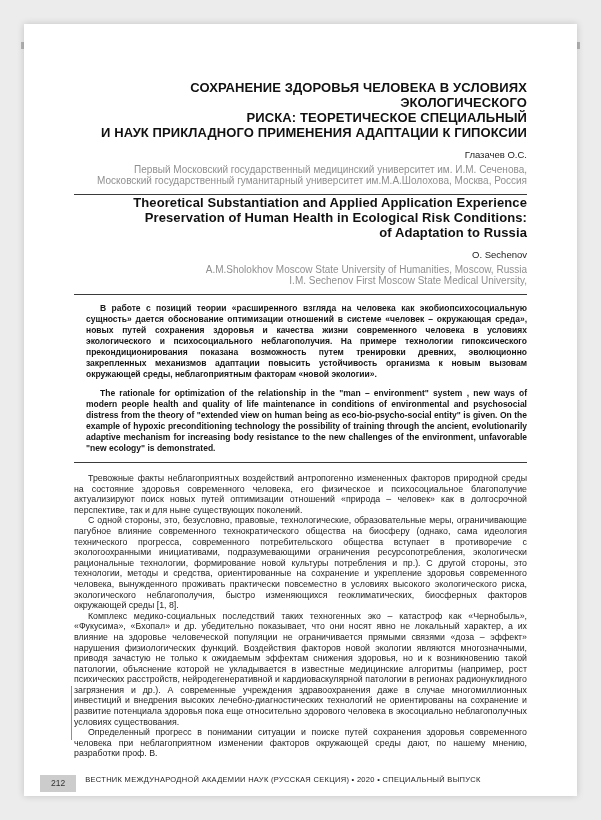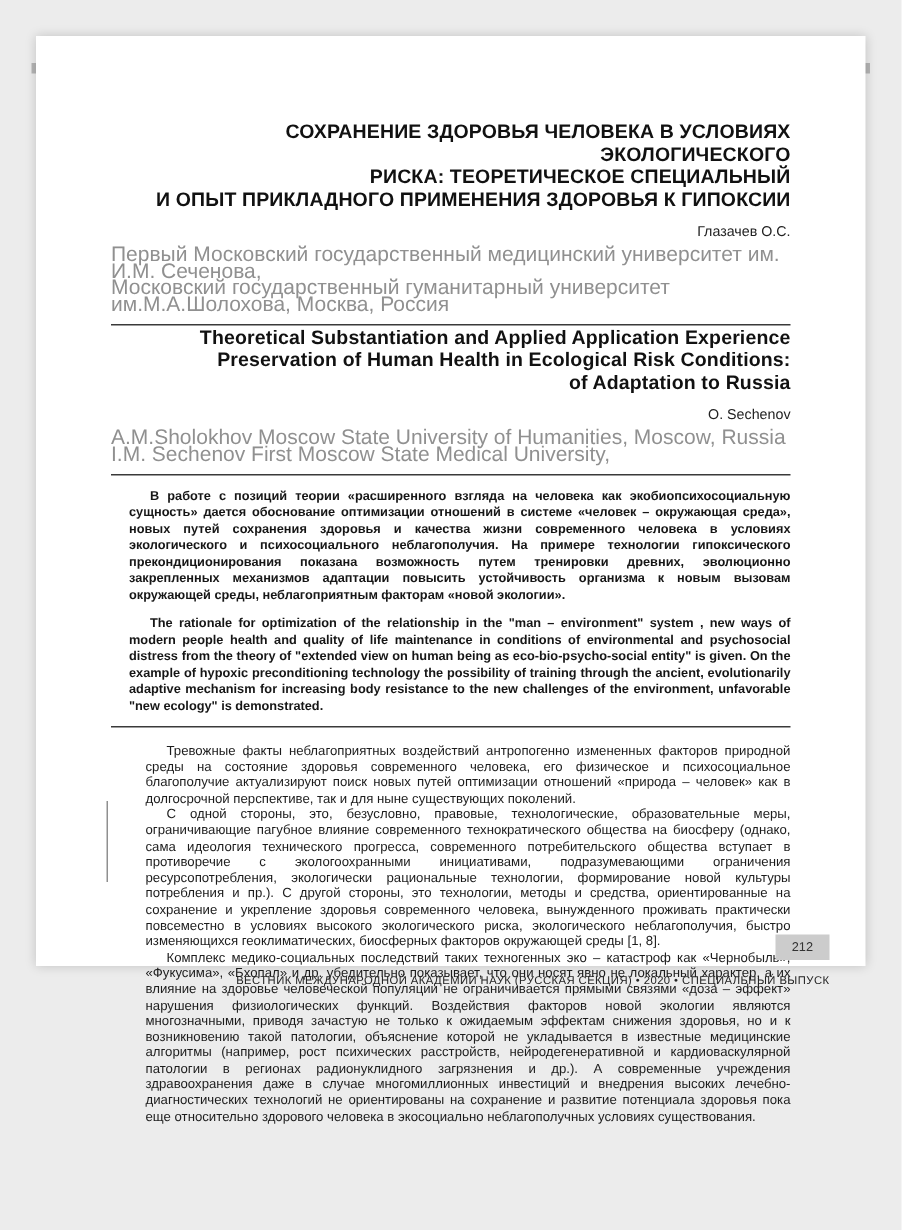--- a/index.html
+++ b/index.html
@@ -10,57 +10,56 @@
     color:#1a1a1a;
     position:relative;
     overflow:hidden;
   }
   .reg-mark {
     position:absolute; top:42px; width:8px; height:7px; background:#b5b5b5;
   }
   .reg-left  { left:21px; }
   .reg-right { right:21px; }
   .sheet {
-    position:absolute; left:24px; top:24px; width:553px; height:620px;
+    position:absolute; left:24px; top:24px; width:553px; height:772px;
     background:#ffffff;
     box-shadow:0 0 7px rgba(0,0,0,0.18);
     padding:56px 50px 0 50px;
   }
   .title-ru, .title-en {
     font-weight:bold; font-size:13px; line-height:15px;
     text-align:right; color:#111; letter-spacing:0.1px;
   }
   .author {
     margin-top:9px; font-size:9.5px; font-weight:normal; text-align:right; color:#222;
   }
   .affil {
-    margin-top:4px; font-size:14px; line-height:11px;
-    color:#909090; 
+    margin-top:4px; font-size:10px; line-height:11px;
+    color:#909090; text-align:right;
   }
   .rule {
     margin-top:8px; border-top:1px solid #3a3a3a; height:0;
   }
   .abstract {
     margin-top:8px; margin-bottom:2px;
     font-size:8.5px; line-height:11px; font-weight:bold;
     text-align:justify; text-indent:14px; color:#161616;margin-left:12px;
   }
   .body-text { margin-top:10px; }
   .body-text p {
     font-size:8.8px; line-height:10.6px;
-    text-align:justify; text-indent:14px; color:#1c1c1c;margin-left:23px;
+    text-align:justify; text-indent:14px; color:#1c1c1c;
   }
   .change-bar {
     position:absolute; left:47px; bottom:56px; width:1px; height:54px; background:#8f8f8f;
   }
   .footer {
     position:absolute; left:16px; right:24px; bottom:4px;
-    display:flex; align-items:flex-end; gap:9px;
+    display:flex; align-items:flex-start; gap:9px;
     height:17px;
-    flex-direction:column;
   }
   .page-num {
     background:#cccccc; color:#333;
     font-size:8.5px; line-height:17px;
     padding:0 11px; height:17px;
   }
   .journal {
     font-size:7.5px; letter-spacing:0.3px; color:#222; white-space:nowrap;
   }
 </style>
@@ -68,21 +67,21 @@
 <body>
 
 <div class="reg-mark reg-left"></div>
 <div class="reg-mark reg-right"></div>
 
 <div class="sheet">
 
   <div class="title-ru">
     <div>СОХРАНЕНИЕ ЗДОРОВЬЯ ЧЕЛОВЕКА В УСЛОВИЯХ ЭКОЛОГИЧЕСКОГО</div>
     <div>РИСКА: ТЕОРЕТИЧЕСКОЕ СПЕЦИАЛЬНЫЙ</div>
-    <div>И ОПЫТ ПРИКЛАДНОГО ПРИМЕНЕНИЯ ЗДОРОВЬЯ К ГИПОКСИИ</div>
+    <div>И НАУК ПРИКЛАДНОГО ПРИМЕНЕНИЯ АДАПТАЦИИ К ГИПОКСИИ</div>
   </div>
 
   <div class="author">Глазачев О.С.</div>
 
   <div class="affil">
     <div>Первый Московский государственный медицинский университет им. И.М. Сеченова,</div>
     <div>Московский государственный гуманитарный университет им.М.А.Шолохова, Москва, Россия</div>
   </div>
 
   <div class="rule"></div>
@@ -104,20 +103,21 @@
 
   <p class="abstract">В работе с позиций теории «расширенного взгляда на человека как экобиопсихосоциальную сущность» дается обоснование оптимизации отношений в системе «человек – окружающая среда», новых путей сохранения здоровья и качества жизни современного человека в условиях экологического и психосоциального неблагополучия. На примере технологии гипоксического прекондиционирования показана возможность путем тренировки древних, эволюционно закрепленных механизмов адаптации повысить устойчивость организма к новым вызовам окружающей среды, неблагоприятным факторам «новой экологии».</p>
   <p class="abstract">The rationale for optimization of the relationship in the "man – environment" system , new ways of modern people health and quality of life maintenance in conditions of environmental and psychosocial distress from the theory of "extended view on human being as eco-bio-psycho-social entity" is given. On the example of hypoxic preconditioning technology the possibility of training through the ancient, evolutionarily adaptive mechanism for increasing body resistance to the new challenges of the environment, unfavorable "new ecology" is demonstrated.</p>
 
   <div class="rule"></div>
 
   <div class="body-text">
     <p>Тревожные факты неблагоприятных воздействий антропогенно измененных факторов природной среды на состояние здоровья современного человека, его физическое и психосоциальное благополучие актуализируют поиск новых путей оптимизации отношений «природа – человек» как в долгосрочной перспективе, так и для ныне существующих поколений.</p>
     <p>С одной стороны, это, безусловно, правовые, технологические, образовательные меры, ограничивающие пагубное влияние современного технократического общества на биосферу (однако, сама идеология технического прогресса, современного потребительского общества вступает в противоречие с экологоохранными инициативами, подразумевающими ограничения ресурсопотребления, экологически рациональные технологии, формирование новой культуры потребления и пр.). С другой стороны, это технологии, методы и средства, ориентированные на сохранение и укрепление здоровья современного человека, вынужденного проживать практически повсеместно в условиях высокого экологического риска, экологического неблагополучия, быстро изменяющихся геоклиматических, биосферных факторов окружающей среды [1, 8].</p>
     <p>Комплекс медико-социальных последствий таких техногенных эко – катастроф как «Чернобыль», «Фукусима», «Бхопал» и др. убедительно показывает, что они носят явно не локальный характер, а их влияние на здоровье человеческой популяции не ограничивается прямыми связями «доза – эффект» нарушения физиологических функций. Воздействия факторов новой экологии являются многозначными, приводя зачастую не только к ожидаемым эффектам снижения здоровья, но и к возникновению такой патологии, объяснение которой не укладывается в известные медицинские алгоритмы (например, рост психических расстройств, нейродегенеративной и кардиоваскулярной патологии в регионах радионуклидного загрязнения и др.). А современные учреждения здравоохранения даже в случае многомиллионных инвестиций и внедрения высоких лечебно-диагностических технологий не ориентированы на сохранение и развитие потенциала здоровья пока еще относительно здорового человека в экосоциально неблагополучных условиях существования.</p>
+    <p>Определенный прогресс в понимании ситуации и поиске путей сохранения здоровья современного человека при неблагоприятном изменении факторов окружающей среды дают, по нашему мнению, разработки проф. В.</p>
   </div>
 
   <div class="change-bar"></div>
 
   <div class="footer">
     <span class="page-num">212</span>
     <span class="journal">ВЕСТНИК МЕЖДУНАРОДНОЙ АКАДЕМИИ НАУК (РУССКАЯ СЕКЦИЯ) • 2020 • СПЕЦИАЛЬНЫЙ ВЫПУСК</span>
   </div>
 
 </div>

